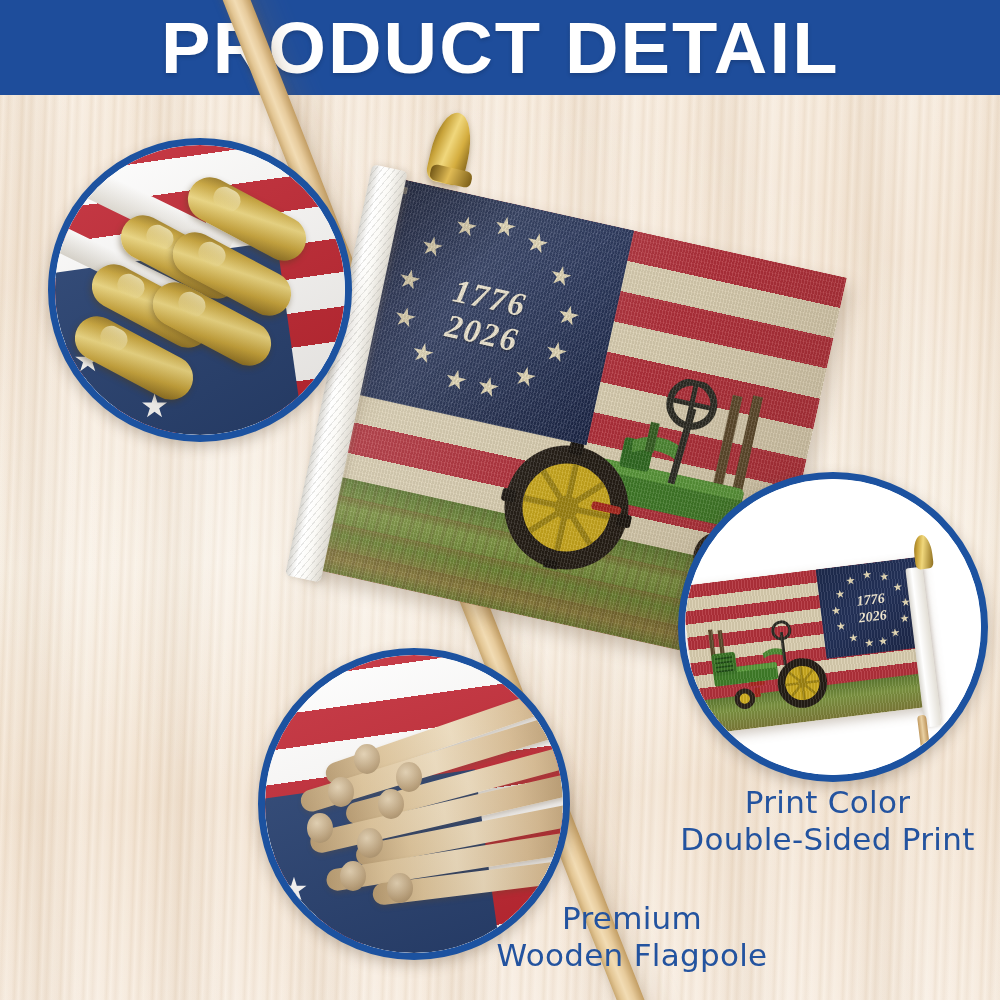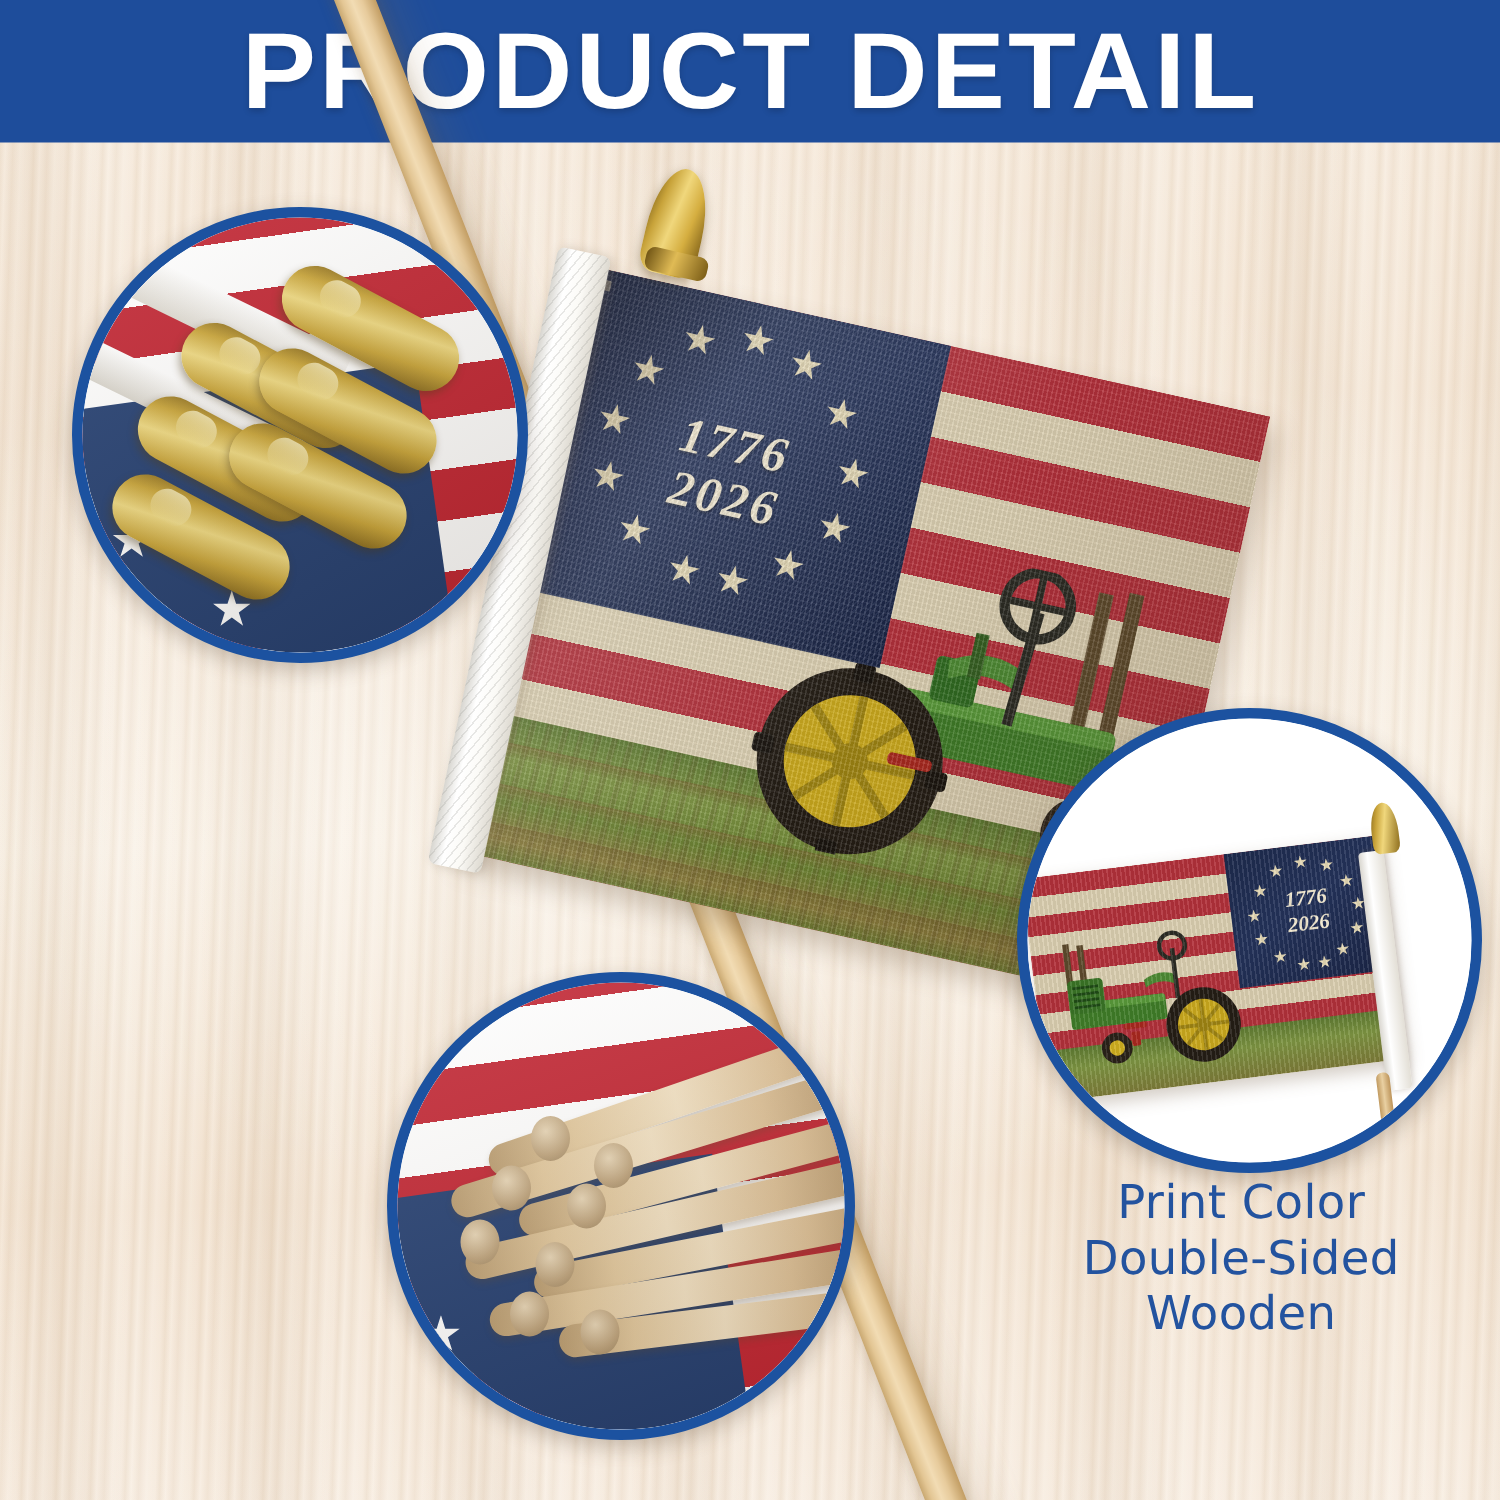--- a/index.html
+++ b/index.html
@@ -343,20 +343,22 @@
       <div class="dowel-end" style="left:38%;top:45%;width:26px;height:30px"></div>
       <div class="dowel-end" style="left:14%;top:53%;width:26px;height:30px"></div>
       <div class="dowel-end" style="left:31%;top:58%;width:26px;height:30px"></div>
       <div class="dowel-end" style="left:44%;top:36%;width:26px;height:30px"></div>
       <div class="dowel-end" style="left:25%;top:69%;width:26px;height:30px"></div>
       <div class="dowel-end" style="left:41%;top:73%;width:26px;height:30px"></div>
       <div style="position:absolute;inset:0;background:linear-gradient(160deg,rgba(255,255,255,.14),rgba(70,50,30,.14));"></div>
     </div>
   </div>
   <div class="caption" style="left:452px;top:900px;width:360px">
+    <span class="ln">Premium</span>
+    <span class="ln">Wooden Flagpole</span>
   </div>
 
   <div class="circle" style="left:678px;top:472px;width:296px;height:296px">
     <div class="inner" style="background:#ffffff">
 
       <div class="mini-flag" style="left:4px;top:92px;width:238px;height:150px">
         <div class="mini-stripes"></div>
         <div class="mini-grass"></div>
         <div class="mini-canton">
           <div class="mini-star" style="left:46px;top:7px"></div>
@@ -414,16 +416,16 @@
         <div style="position:absolute;inset:0;background:repeating-linear-gradient(90deg,rgba(255,255,255,.10) 0 1px,rgba(0,0,0,.05) 1px 3px)"></div>
       </div>
 
       <div class="mini-sleeve" style="left:230px;top:88px;height:160px;transform:rotate(-7deg)"></div>
       <div class="mini-spear" style="left:229px;top:56px;transform:rotate(-7deg)"></div>
       <div class="mini-pole" style="left:234px;top:236px;height:34px;transform:rotate(-7deg)"></div>
     </div>
   </div>
   <div class="caption" style="left:660px;top:784px;width:335px">
     <span class="ln">Print Color</span>
-    <span class="ln">Double-Sided Wooden</span>
+    <span class="ln">Double-Sided Print</span>
   </div>
 
 </div>
 
 </body></html>

